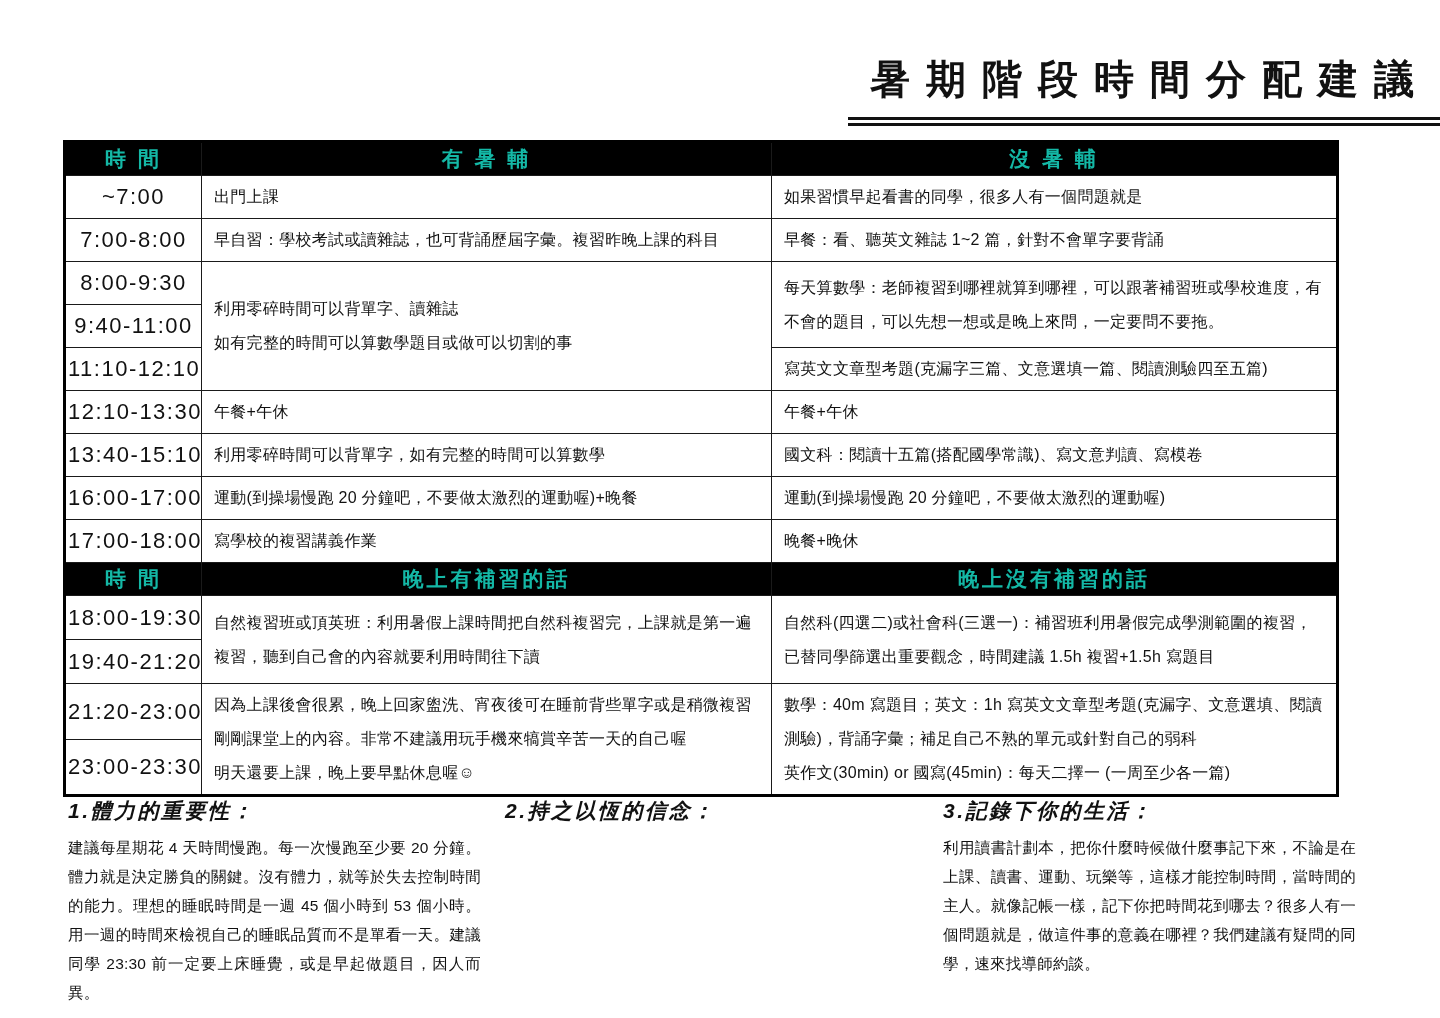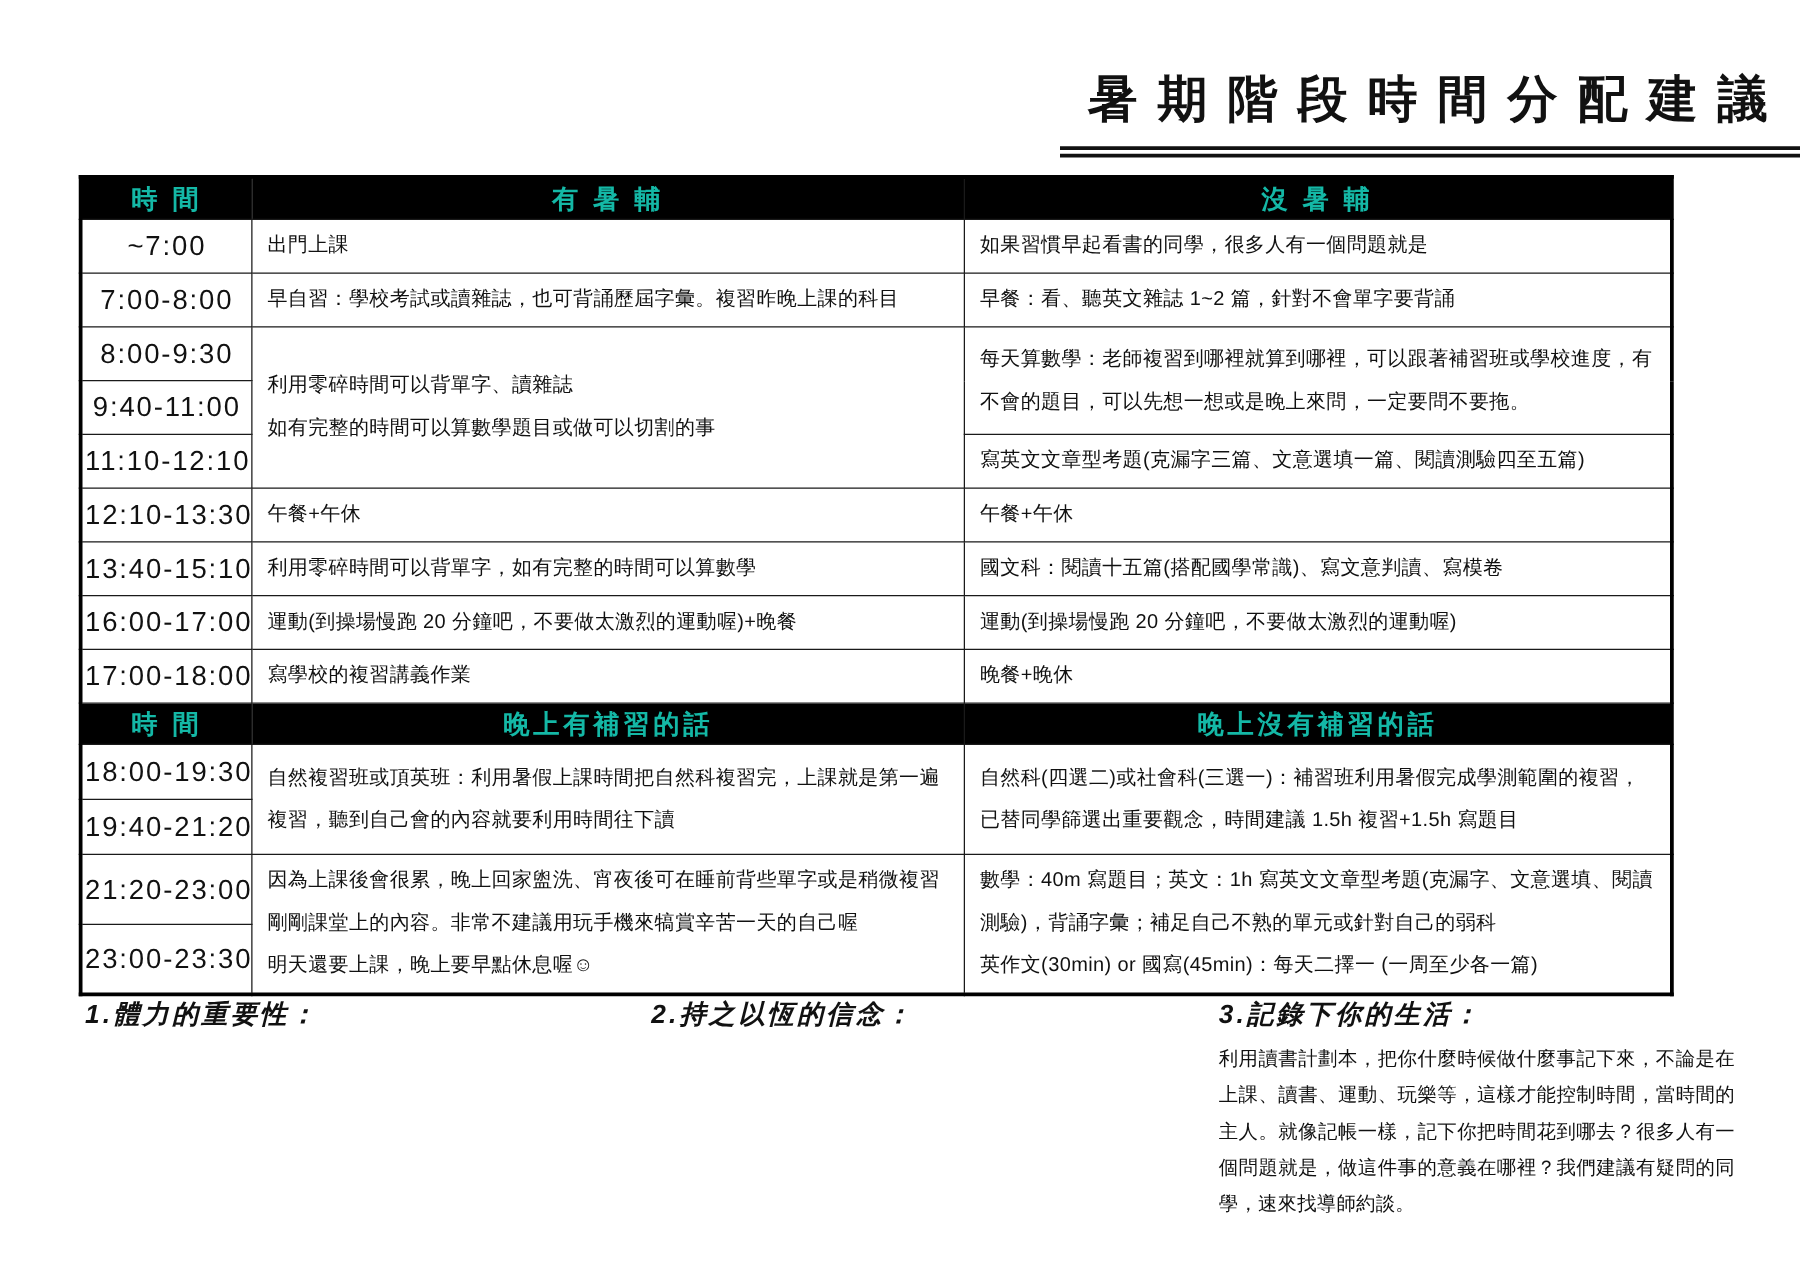--- a/index.html
+++ b/index.html
@@ -68,21 +68,21 @@
   tr.r-std  { height: 43px; }
   tr.r-eve  { height: 44px; margin-top: 20px; }
   tr.r-night{ height: 52px; }
 
   
   .footnotes {
     position: absolute; left: 68px; top: 797px;
     width: 1312px;
     display: grid;
     grid-template-columns: 413px 414px 413px;
-    column-gap: 40px;
+    column-gap: 24px;
   }
   .footnote-title {
     font-size: 21px;
     font-weight: 700;
     font-style: italic;
     letter-spacing: 2.5px;
     margin: 0 0 8px 0;
   }
   .footnote-body {
     font-size: 15.5px;
@@ -197,20 +197,21 @@
 
   <tr class="r-night">
     <td class="time">23:00-23:30</td>
   </tr>
 </tbody>
   </table>
 
 <div class="footnotes">
   <div class="footnote">
     <p class="footnote-title">1.體力的重要性：</p>
+    <p class="footnote-body">建議每星期花 4 天時間慢跑。每一次慢跑至少要 20 分鐘。體力就是決定勝負的關鍵。沒有體力，就等於失去控制時間的能力。理想的睡眠時間是一週 45 個小時到 53 個小時。用一週的時間來檢視自己的睡眠品質而不是單看一天。建議同學 23:30 前一定要上床睡覺，或是早起做題目，因人而異。</p>
   </div>
   <div class="footnote">
     <p class="footnote-title">2.持之以恆的信念：</p>
   </div>
   <div class="footnote">
     <p class="footnote-title">3.記錄下你的生活：</p>
     <p class="footnote-body">利用讀書計劃本，把你什麼時候做什麼事記下來，不論是在上課、讀書、運動、玩樂等，這樣才能控制時間，當時間的主人。就像記帳一樣，記下你把時間花到哪去？很多人有一個問題就是，做這件事的意義在哪裡？我們建議有疑問的同學，速來找導師約談。</p>
   </div>
 </div>
 

